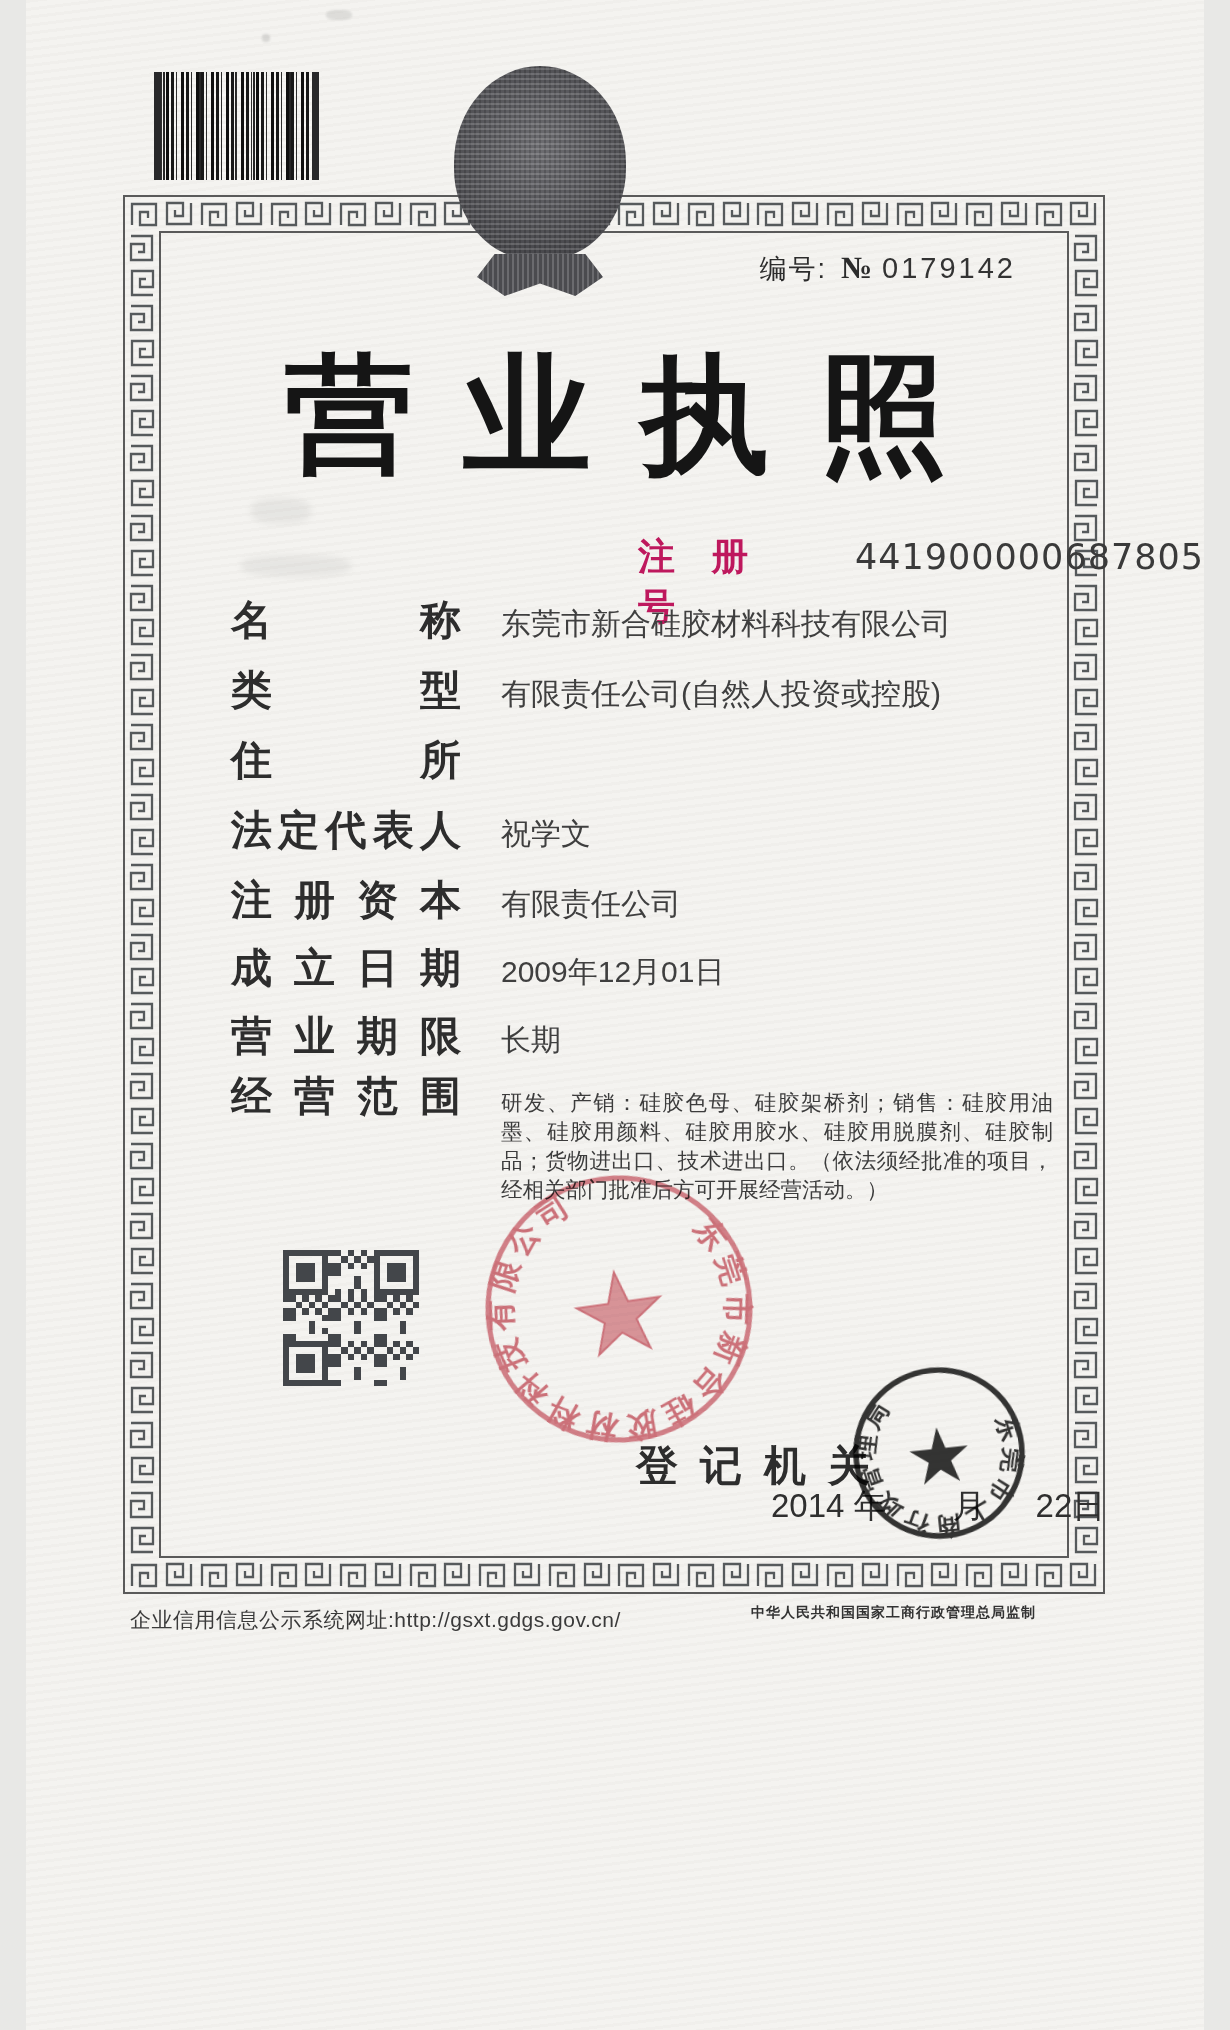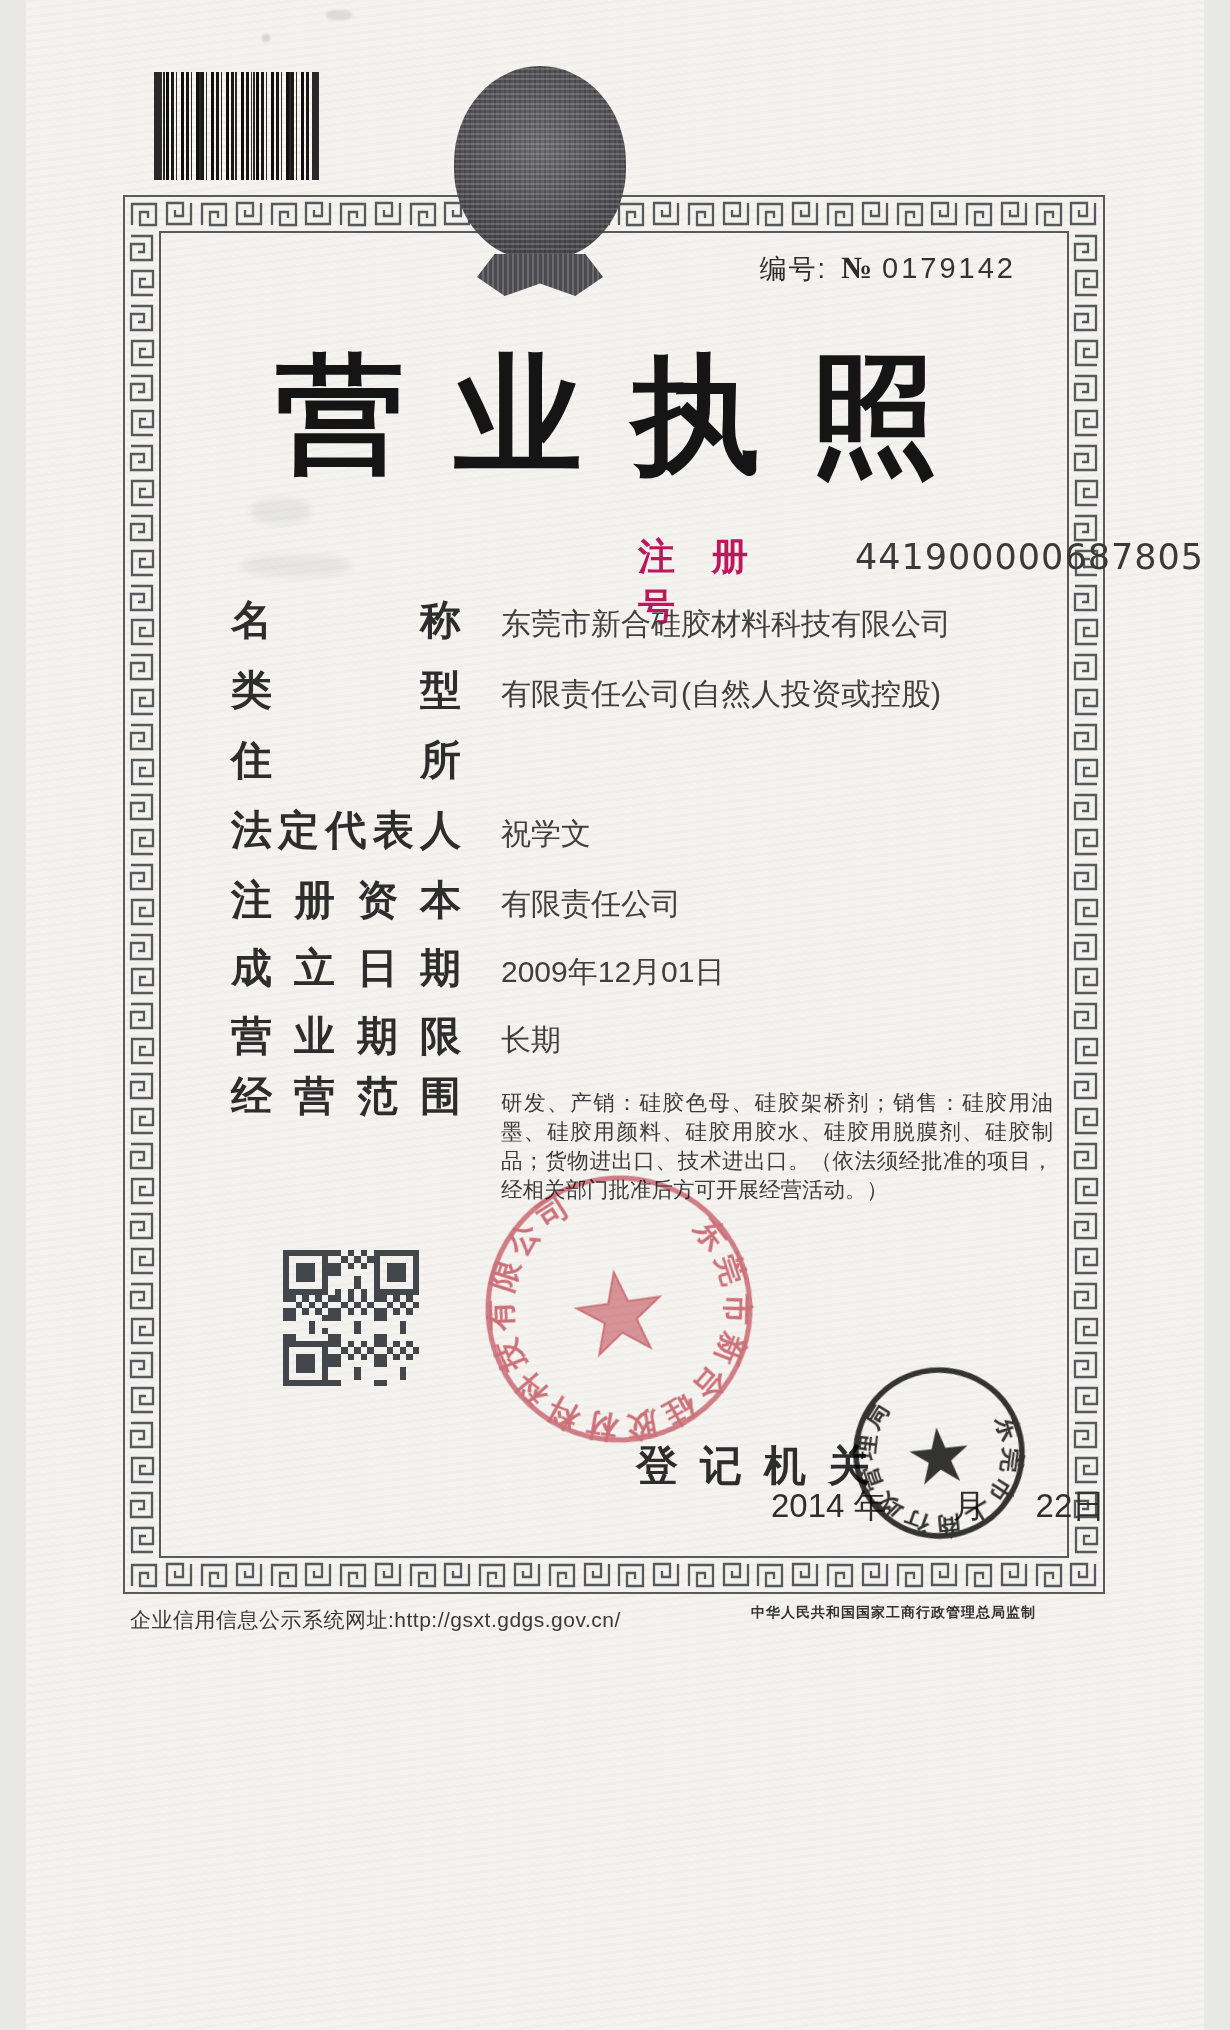--- a/index.html
+++ b/index.html
@@ -40,21 +40,21 @@
   .strip.v{top:34px;bottom:34px;width:32px;flex-direction:column;justify-content:space-around;align-items:center;}
   .strip.left{left:1px}.strip.right{right:1px}
   .strip.v .mcell{transform:rotate(90deg);}
   
   .serial{position:absolute;right:188px;top:250px;z-index:3;font-size:27px;color:#2c2c2c;letter-spacing:2px;}
   .serial .nomark{font-family:"Liberation Serif","DejaVu Serif",serif;font-weight:700;font-size:31px;padding:0 8px 0 14px;}
   .serial .num{font-size:29px;letter-spacing:3px;color:#333;}
   
   .title{position:absolute;left:97px;top:330px;width:978px;text-align:center;z-index:3;
     font-size:128px;font-weight:900;color:#1f1f1f;letter-spacing:50px;text-indent:40px;
-    filter:blur(.45px) contrast(1.1);}
+    filter:blur(.45px) contrast(1.1);padding-left:9px;}
   
   .regline{position:absolute;left:612px;top:532px;z-index:3;display:flex;align-items:baseline;}
   .regline .rlabel{font-size:37px;font-weight:600;letter-spacing:13px;color:#be185d;}
   .regline .rnum{font-size:35px;font-weight:500;letter-spacing:1px;color:#3a3a3a;margin-left:22px;font-family:"DejaVu Sans",sans-serif;}
   
   .rows{position:absolute;left:205px;top:0;width:830px;z-index:3;}
   .row{position:absolute;display:flex;align-items:baseline;}
   .row .flabel{width:230px;display:flex;justify-content:space-between;flex:none;
     font-size:41px;font-weight:600;color:#2d2d2d;line-height:1;}
   .row .fvalue{margin-left:40px;font-size:30px;color:#3f3f3f;white-space:nowrap;}

